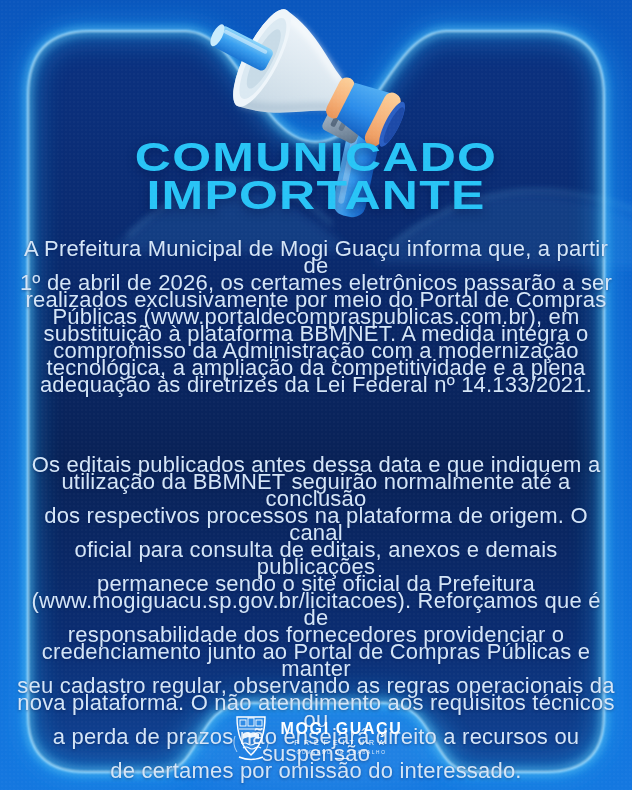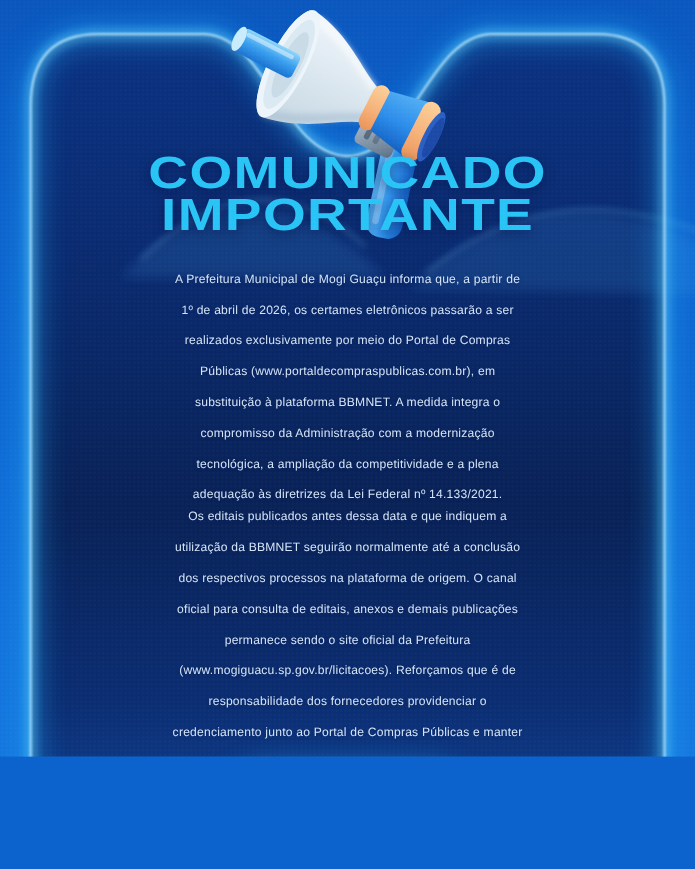--- a/index.html
+++ b/index.html
@@ -1,34 +1,34 @@
 <!DOCTYPE html>
 <html><head>
 <meta charset="utf-8">
 <style>
   html,body{margin:0;padding:0;background:#0d63cd;}
   .scene{
-    position:relative;width:632px;height:688px;overflow:hidden;
+    position:relative;width:632px;height:790px;overflow:hidden;
     font-family:"Liberation Sans",sans-serif;
     background:linear-gradient(178deg,#0a56bd 0%,#0d63cc 28%,#0f6ad4 55%,#1373dc 80%,#1578e0 100%);
   }
   .scene::after{ 
     content:"";position:absolute;inset:0;z-index:40;pointer-events:none;opacity:.45;
     background-image:radial-gradient(rgba(255,255,255,.05) 1px,transparent 1.2px);
     background-size:4px 4px;
   }
   svg.stage{position:absolute;inset:0;z-index:1;}
   .title{
     position:absolute;top:138px;left:0;width:100%;z-index:10;text-align:center;
     color:#28c4f6;font-weight:800;font-size:41px;line-height:38px;letter-spacing:1px;
     transform:scaleX(1.22);text-shadow:0 3px 9px rgba(3,18,70,.5);
   }
   .para{
     position:absolute;left:16px;right:16px;z-index:10;text-align:center;
-    color:#d4e5f7;font-size:11px;line-height:28px;letter-spacing:.2px;
+    color:#d4e5f7;font-size:22px;line-height:17px;letter-spacing:.2px;
     white-space:pre-line;text-shadow:0 1px 3px rgba(4,22,80,.45);
   }
   .para1{top:240px;}
   .para2{top:456px;}
   .footer{
     position:absolute;left:0;right:0;top:714px;z-index:10;
     display:flex;justify-content:center;align-items:center;gap:9px;color:#ffffff;
   }
   .crest{width:42px;height:50px;flex:0 0 auto;}
   .brand{display:flex;flex-direction:column;align-items:center;}

